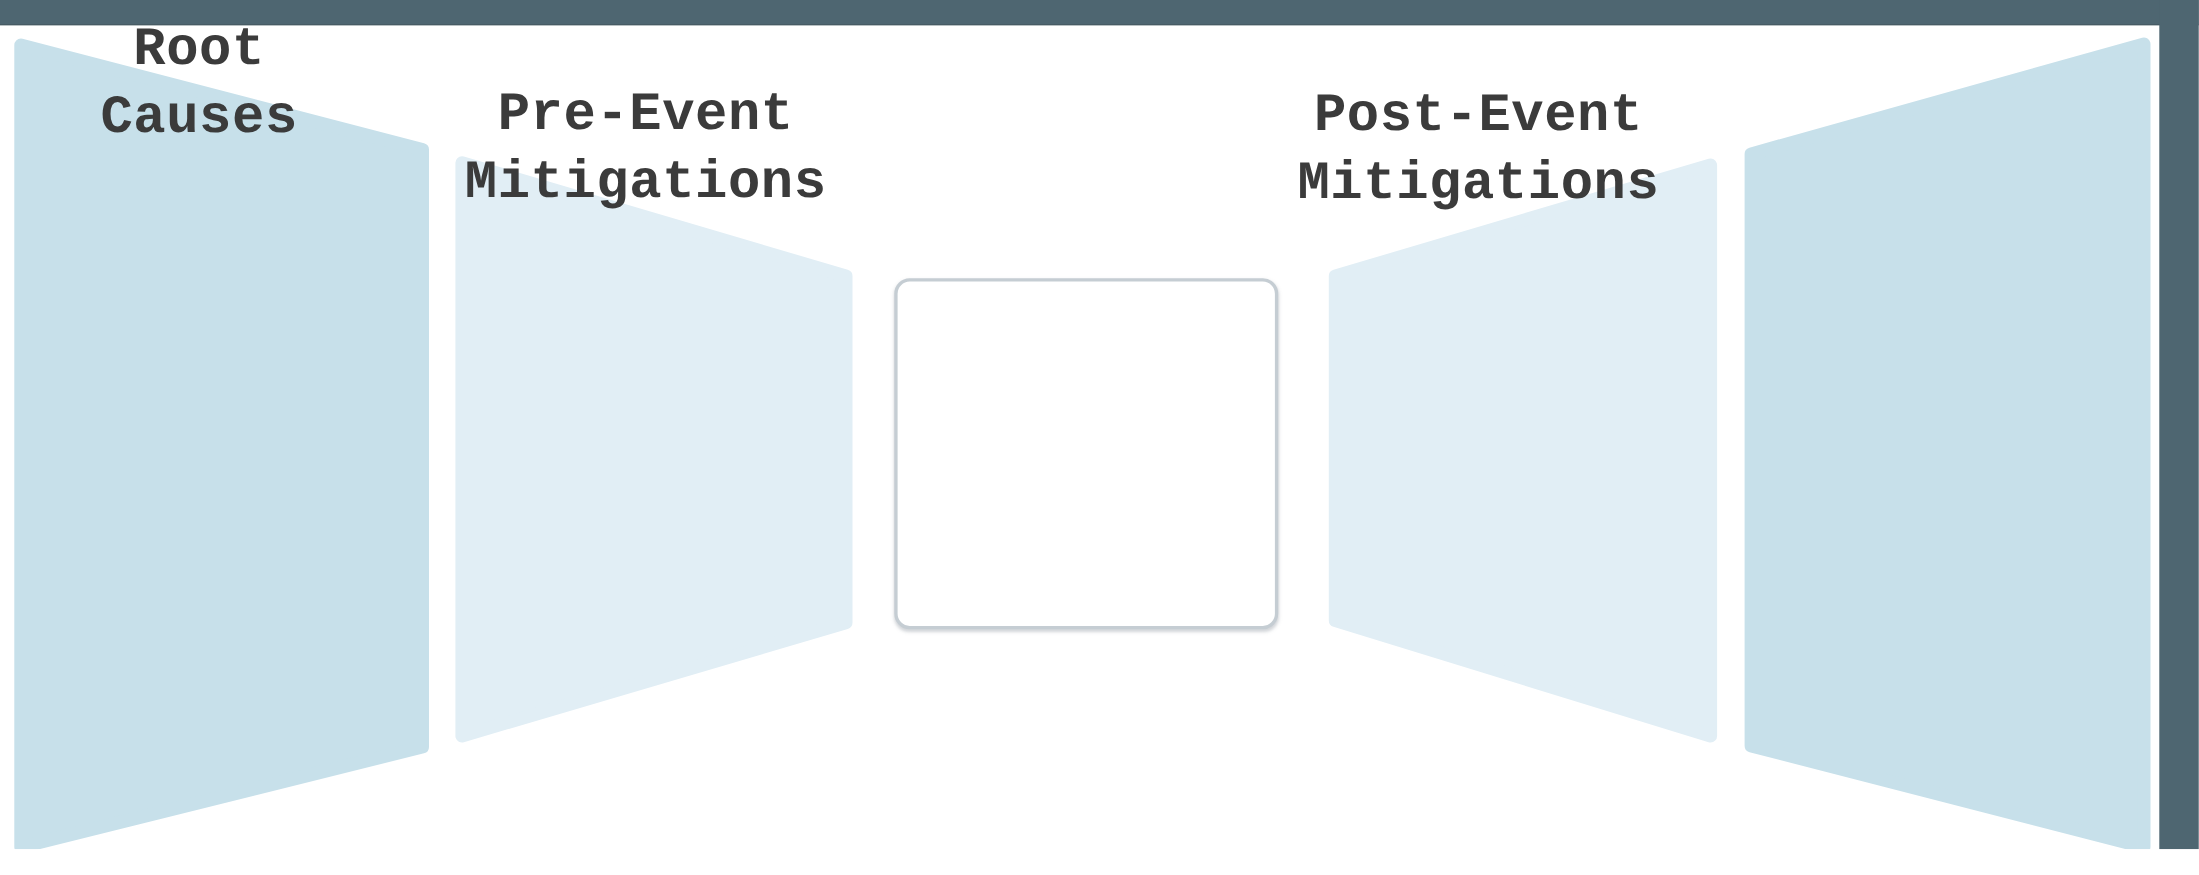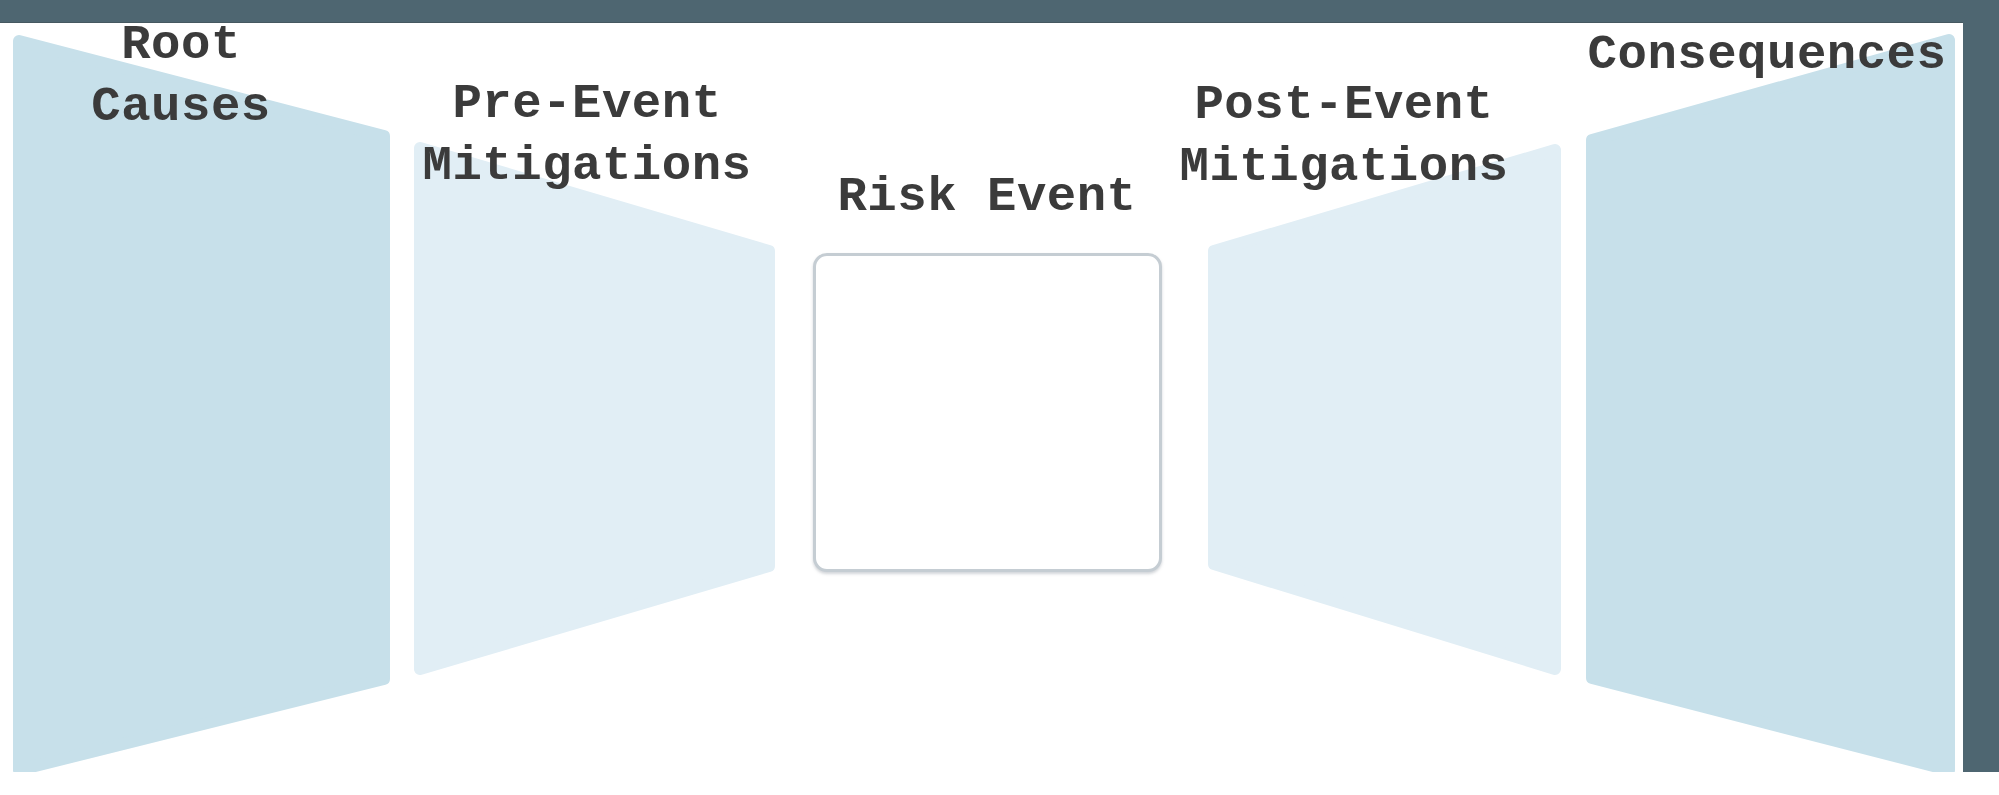--- a/index.html
+++ b/index.html
@@ -86,20 +86,18 @@
   </svg>
 
   <div class="risk-box"></div>
 
   <div class="heading h-root">Root
 Causes</div>
 
   <div class="heading h-pre">Pre-Event
 Mitigations</div>
 
-  <div class="heading h-risk">Risk Event</div>
 
   <div class="heading h-post">Post-Event
 Mitigations</div>
 
-  <div class="heading h-consequences">Consequences</div>
 
 </div>
 
 </body></html>

